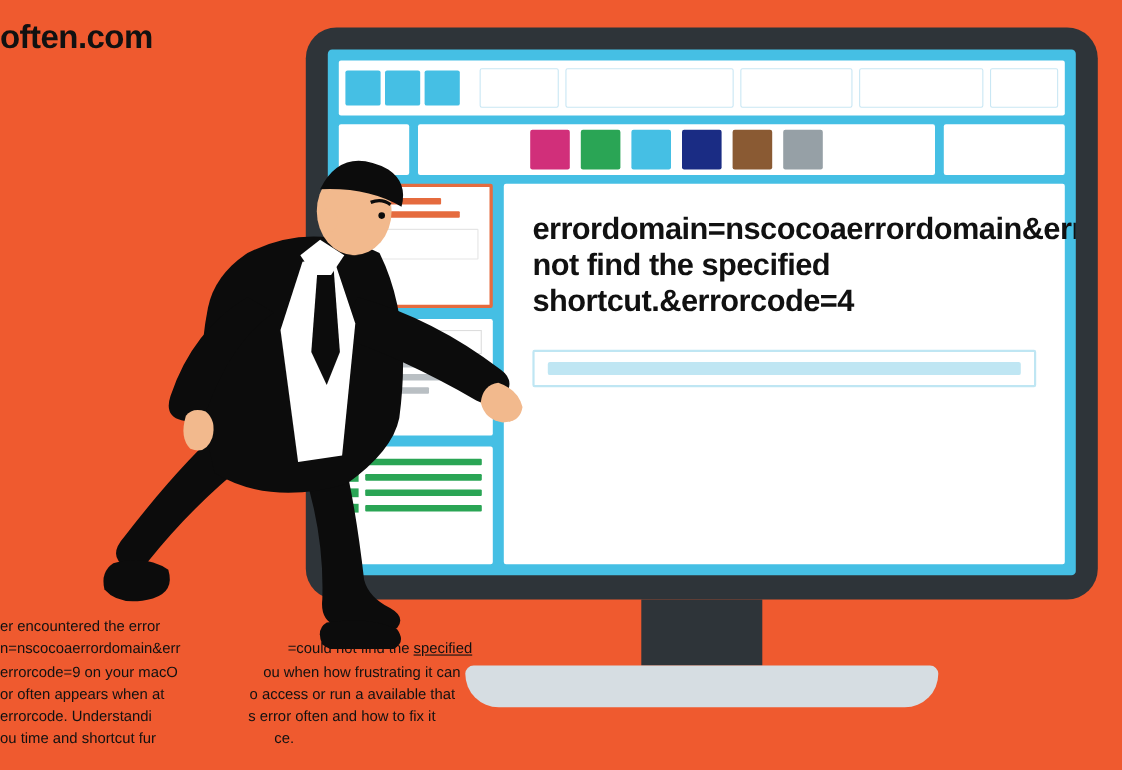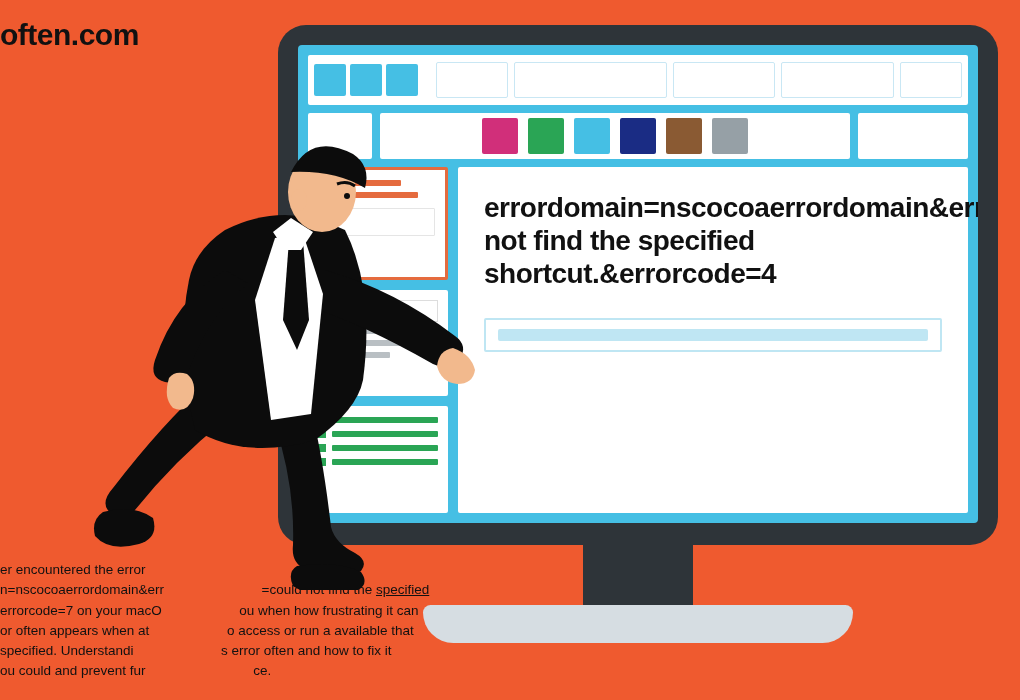--- a/index.html
+++ b/index.html
@@ -142,25 +142,25 @@
 
   <path fill="#0c0c0c" d="M222 446 q40 -6 64 6 q10 14 -8 20 q-40 8 -60 -6 q-6 -14 4 -20"></path>
 </svg>
 </div>
 
 <div class="article">
   <span>er encountered the error </span><br>
   <span>n=nscocoaerrordomain&amp;err</span>
   <span style="display:inline-block;width:90px"></span>
   <span>=could not find the </span><span class="u">specified</span><br>
-  <span>errorcode=7 on your macO</span>
+  <span>errorcode=9 on your macO</span>
   <span style="display:inline-block;width:70px"></span>
   <span>ou when how frustrating it can</span><br>
   <span>or often appears when at</span>
   <span style="display:inline-block;width:70px"></span>
   <span>o access or run a available that</span><br>
-  <span> specified. Understandi</span>
+  <span> errorcode. Understandi</span>
   <span style="display:inline-block;width:80px"></span>
   <span>s error often and how to fix it</span><br>
-  <span>ou could and prevent fur</span>
+  <span>ou time and shortcut fur</span>
   <span style="display:inline-block;width:100px"></span>
   <span>ce.</span>
 </div>
 
 </body></html>

